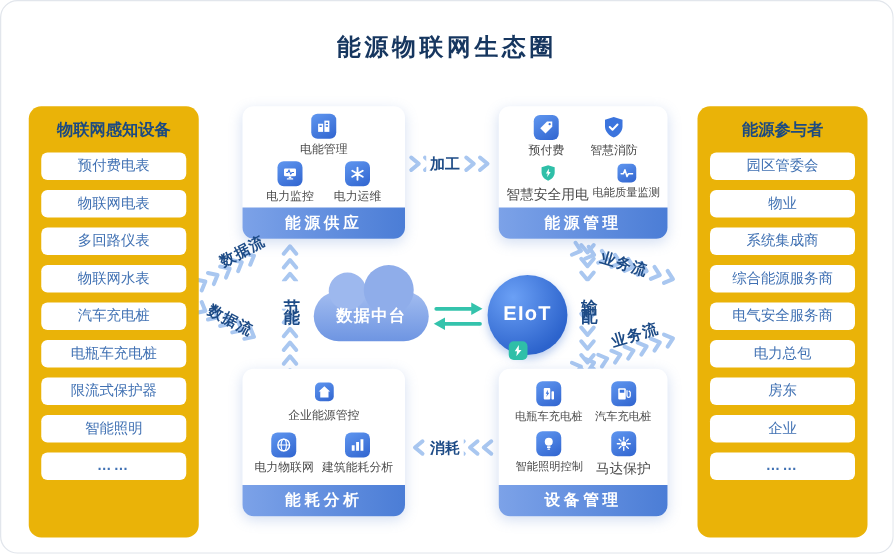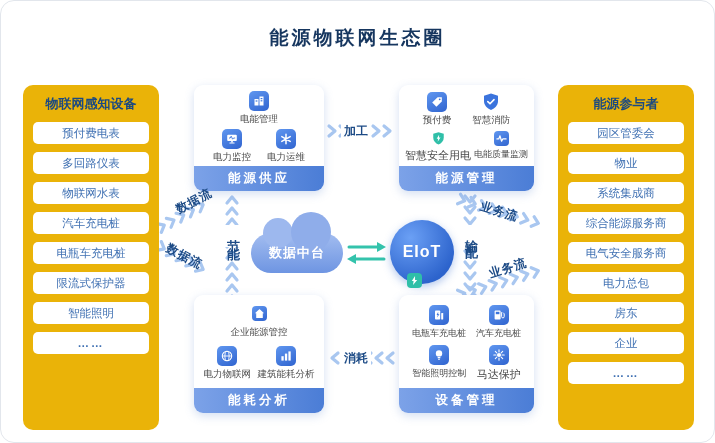--- a/index.html
+++ b/index.html
@@ -140,20 +140,21 @@
       <path d="M383 258h-28" stroke="#34c3ac" stroke-width="3" stroke-linecap="round" fill="none"></path>
       <path d="M355 253l-9 5 9 5z" fill="#34c3ac"></path>
     </g>
   </svg>
 
   <div class="title">能源物联网生态圈</div>
 
   <div class="panel left over">
     <div class="panel-title">物联网感知设备</div>
     <div class="pill">预付费电表</div>
+    <div class="pill">物联网电表</div>
     <div class="pill">多回路仪表</div>
     <div class="pill">物联网水表</div>
     <div class="pill">汽车充电桩</div>
     <div class="pill">电瓶车充电桩</div>
     <div class="pill">限流式保护器</div>
     <div class="pill">智能照明</div>
     <div class="pill dots">……</div>
   </div>
 
   <div class="panel right over">

